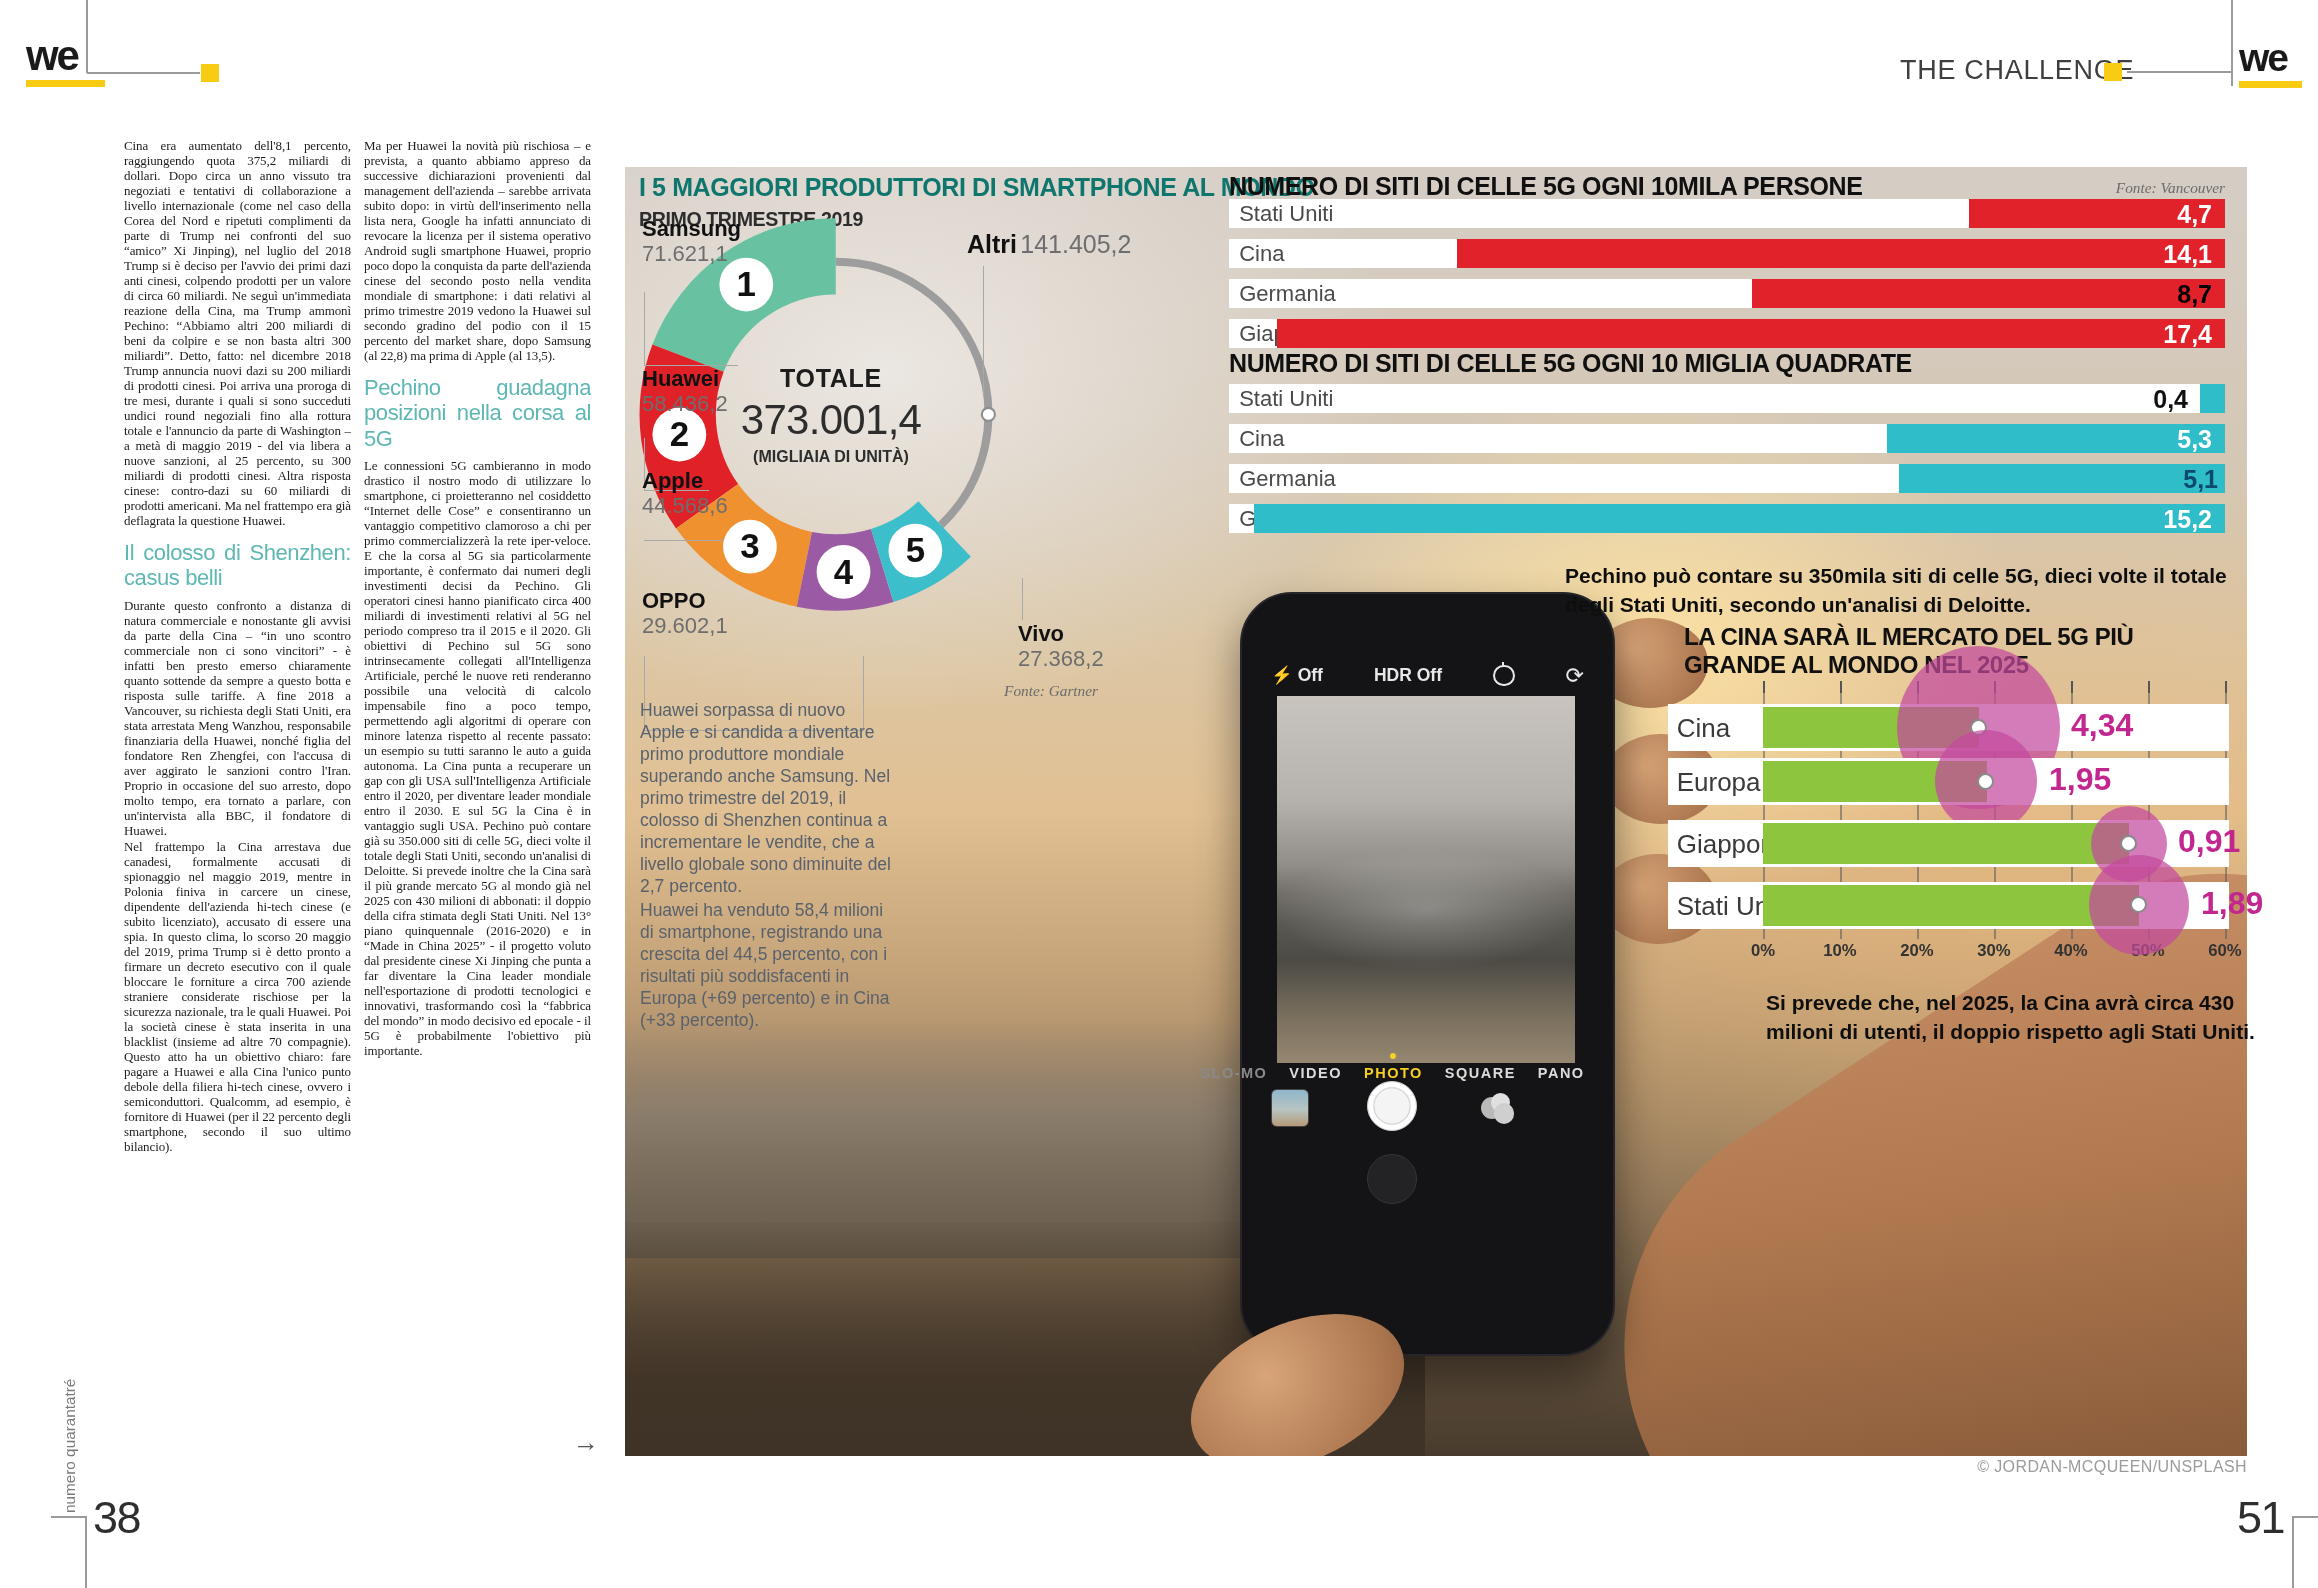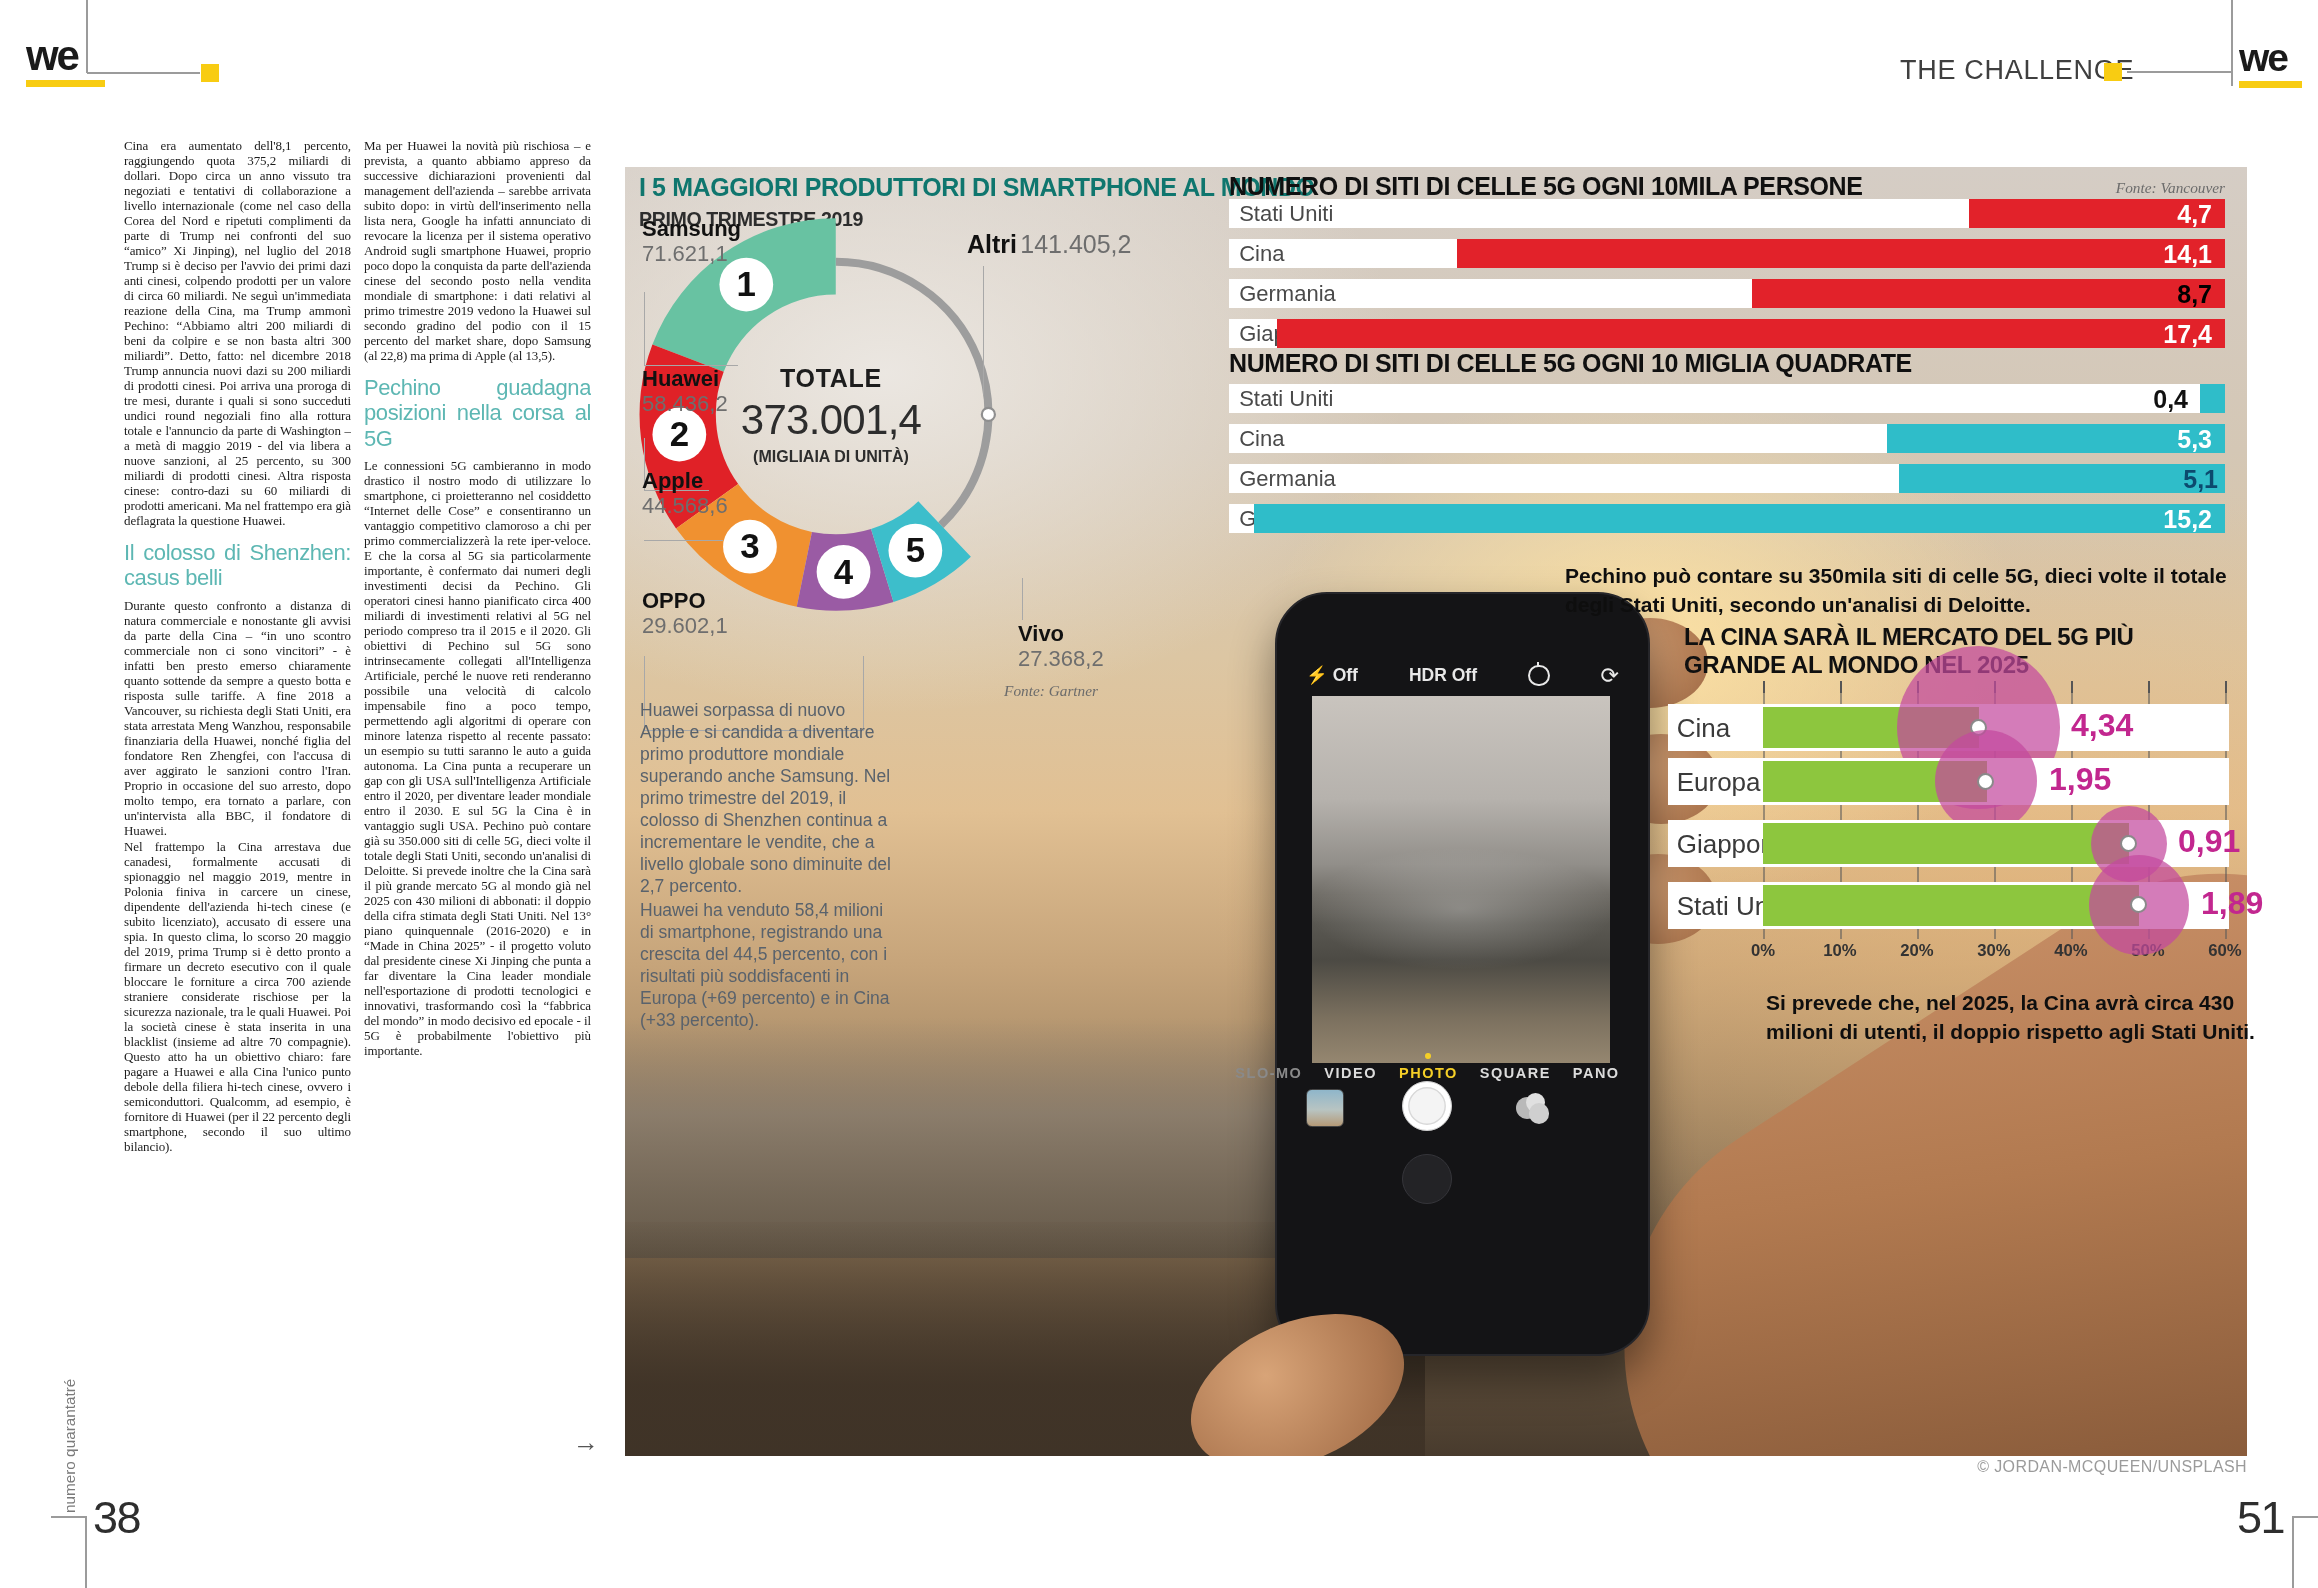--- a/index.html
+++ b/index.html
@@ -29,21 +29,21 @@
       linear-gradient(180deg,#d5cdc5 0%,#d4c7b5 22%,#dcc6a3 38%,#e1c093 50%,#c6a47a 62%,#9e8361 74%,#7c664c 85%,#5b4b39 94%,#483b2d 100%);}
   .sea{left:0;top:851px;width:713px;height:240px;background:linear-gradient(180deg,rgba(150,140,128,.0),rgba(132,122,110,.75) 40%,rgba(96,86,72,.85));}
   .sand{left:0;top:1055px;width:800px;height:234px;background:linear-gradient(180deg,rgba(90,74,56,.1),rgba(62,50,38,.9) 70%);}
   .arm{left:982px;top:815px;width:909px;height:553px;border-radius:247px;transform:rotate(-33deg);
     background:linear-gradient(205deg,#c99068 5%,#b27a50 40%,#8a5c3b 75%,#6f4830 100%);}
   .finger{width:116px;height:90px;border-radius:50%;background:radial-gradient(circle at 35% 35%,#d8a478,#b07a52 70%,#9a6644);}
   .thumb{left:560px;top:1156px;width:225px;height:138px;border-radius:50%;transform:rotate(-24deg);
     background:radial-gradient(circle at 40% 30%,#d8a478,#ad7750 70%,#8f613f);}
 
   
-  .phone{left:615px;top:425px;width:371px;height:760px;border-radius:52px;background:#141416;border:2.9px solid #26262a;box-shadow:0 22px 44px rgba(0,0,0,.45);margin-left:35px;}
+  .phone{left:615px;top:425px;width:371px;height:760px;border-radius:52px;background:#141416;border:2.9px solid #26262a;box-shadow:0 22px 44px rgba(0,0,0,.45);}
   .screen{left:35px;top:102px;width:298px;height:367px;
     background:
       radial-gradient(ellipse 218px 87px at 50% 58%, rgba(255,255,255,.25), rgba(255,255,255,0) 70%),
       linear-gradient(180deg,#c9c4be 0%,#b6b2ad 28%,#918e89 46%,#716e68 54%,#5a5852 62%,#4c4a44 72%,#7c715f 88%,#958770 100%);}
   .cam-top{left:29px;top:67px;width:313px;height:29px;display:flex;align-items:center;justify-content:space-between;color:#e8e8e8;font-size:17.5px;font-weight:bold;}
   .timer-icon{display:inline-block;width:17.5px;height:17.5px;border:2.2px solid #e8e8e8;border-radius:50%;position:relative;}
   .timer-icon i{position:absolute;left:6.5px;top:-5.1px;width:2.2px;height:5.8px;background:#e8e8e8;}
   .flip-icon{font-size:22px;font-weight:normal;}
   .modes{left:0;top:471px;width:100%;display:flex;justify-content:center;gap:22px;transform:translateX(-35px);
     font-size:14.5px;letter-spacing:1.5px;color:#dcdcdc;font-weight:bold;white-space:nowrap;}

